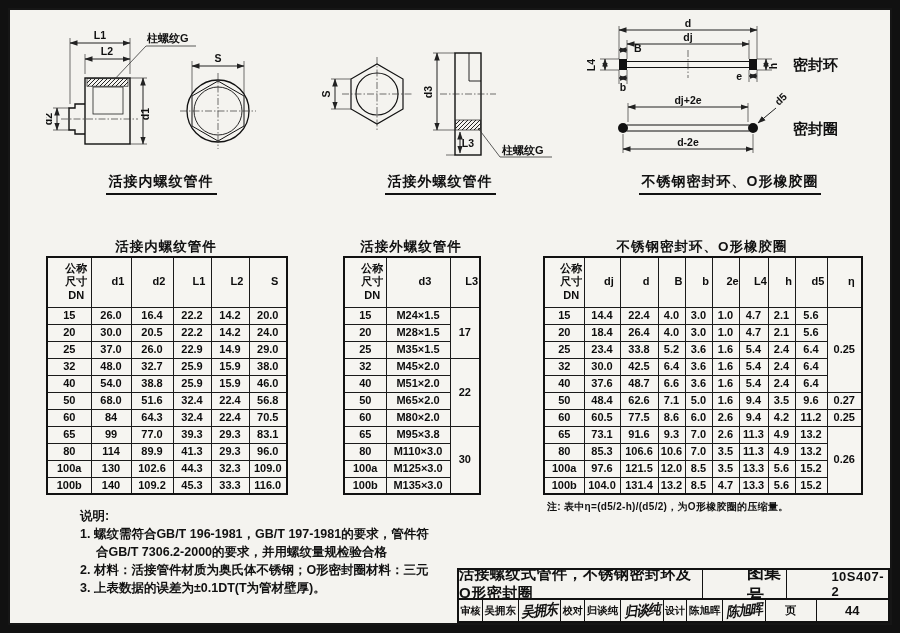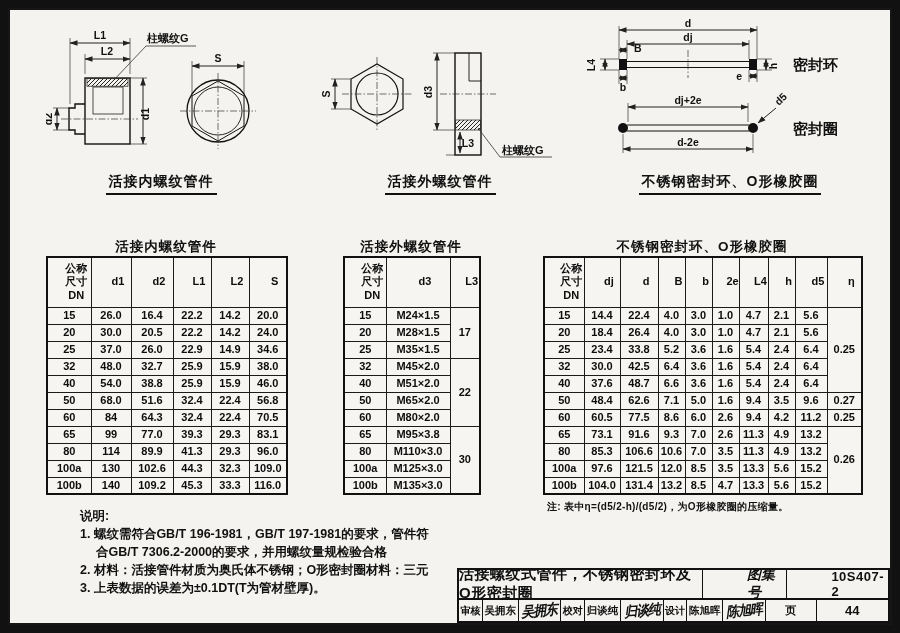--- a/index.html
+++ b/index.html
@@ -33,21 +33,21 @@
   .notes { position:absolute; font-size:12.5px; line-height:18px; color:#111; font-weight:600; }
   .notes .ind { padding-left:16px; }
 
   
   .tblock { position:absolute; right:0; bottom:0; width:433px; height:55px; border:2px solid #111; background:#f4f3ef; display:flex; flex-direction:column; }
   .tb-row { display:flex; flex:1; }
   .tb-row1 { border-bottom:2px solid #111; height:30px; flex:0 0 30px;gap:44px; }
   .tb-cell { border-right:1.5px solid #111; display:flex; align-items:center; justify-content:center; color:#111; overflow:hidden; }
   .tb-cell:last-child { border-right:none; }
   .tb-main { width:310px; font-size:15px; font-weight:700; letter-spacing:.5px; }
-  .tb-albl { width:51px; font-size:14px; font-weight:700;font-style:italic; }
+  .tb-albl { width:51px; font-size:17px; font-weight:700; }
   .tb-aval { width:72px; font-size:13px; font-weight:700; letter-spacing:.5px; }
   .tb-lbl { width:24px; font-size:10px; font-weight:700; }
   .tb-name { width:36px; font-size:10.5px; font-weight:600; }
   .tb-sig { width:43px; font-family:"DejaVu Serif", serif; font-style:italic; font-weight:700; font-size:13px; letter-spacing:-1px; transform:none; }
   .tb-sig span { display:inline-block; transform:rotate(-5deg) scaleY(1.1); }
   .tb-plbl { width:51px; font-size:11px; font-weight:700; }
   .tb-pval { width:72px; font-size:13px; font-weight:700; }
 </style>
 </head>
 <body>
@@ -275,21 +275,21 @@
             <td>22.2</td>
             <td>14.2</td>
             <td>24.0</td>
           </tr>
           <tr>
             <td>25</td>
             <td>37.0</td>
             <td>26.0</td>
             <td>22.9</td>
             <td>14.9</td>
-            <td>34.6</td>
+            <td>29.0</td>
           </tr>
           <tr>
             <td>32</td>
             <td>48.0</td>
             <td>32.7</td>
             <td>25.9</td>
             <td>15.9</td>
             <td>38.0</td>
           </tr>
           <tr>

